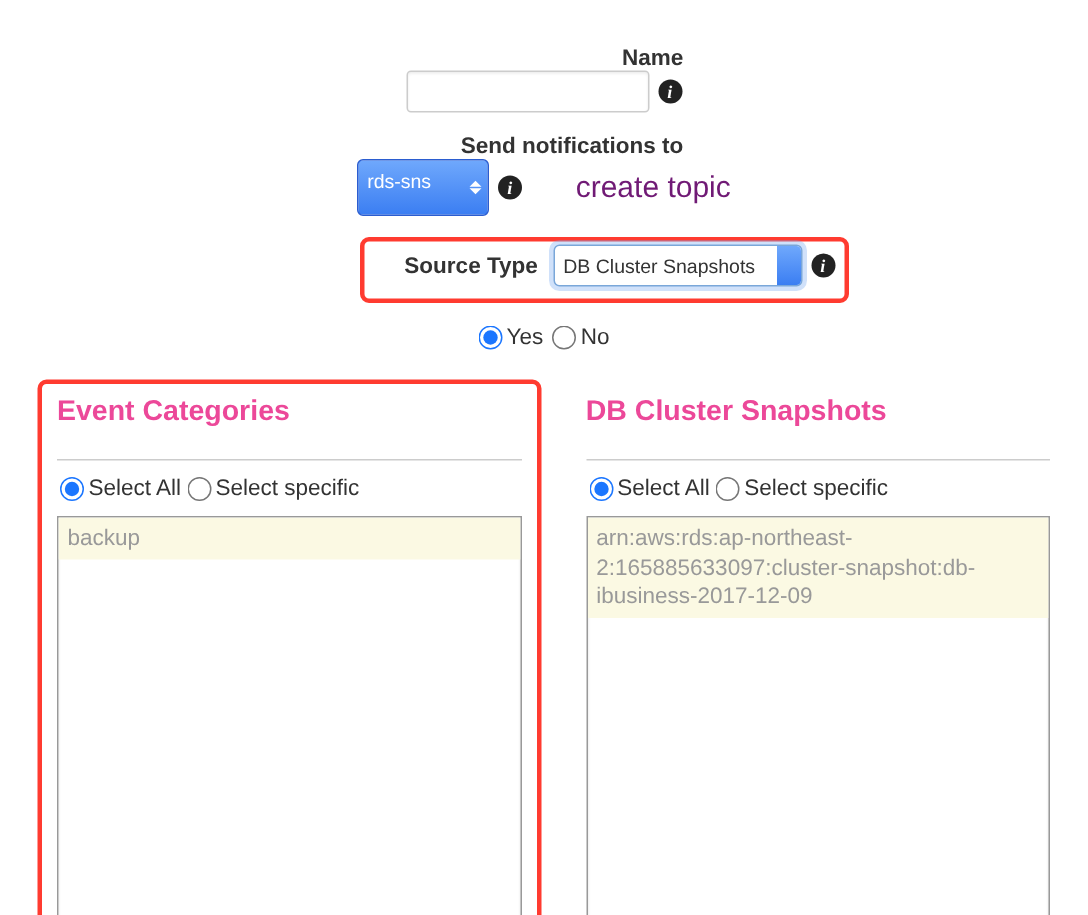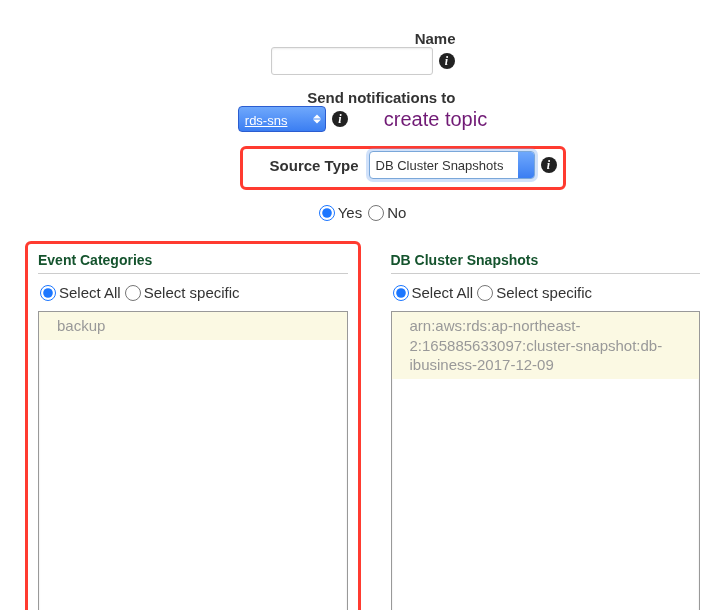--- a/index.html
+++ b/index.html
@@ -39,28 +39,27 @@
     box-shadow: inset 0 1px 2px rgba(0,0,0,0.08);
     padding: 2px 6px;
     font-size: 14px;
   }
   .aws-select {
     font-size: 13px;
     background: linear-gradient(#6fa8fc,#3b7ef2);
     color: #fff;
     border: 1px solid #2b5dd0;
     border-radius: 4px;
-    padding: 2px 20px 0 6px;
+    padding: 2px 20px 12px 6px;
     position: relative;
     min-width: 60px;
     height: 22px;
     display: inline-flex;
     align-items: center;
     cursor: default;
-    text-decoration: underline;
   }
   .aws-select .sel-text { color:#fff; }
   .aws-select .sel-arrows {
     position: absolute;
     right: 4px;
     top: 50%;
     transform: translateY(-50%);
     display: flex;
     flex-direction: column;
     gap: 1px;
@@ -127,40 +126,40 @@
   }
   .panel {
     width: 320px;
   }
   .panel.hl {
     border:3px solid #ff3b30;
     border-radius:6px;
     padding:6px 10px 12px 10px;
   }
   .panel h3 {
-    margin:2px 0 5px 0;
-    font-size:14px;
+    margin:2px 0 20px 0;
+    font-size:19px;
     font-weight:700;
-    color:#14532d;
+    color:#ec4899;
   }
   .panel hr {
     border:none;border-top:1px solid #ccc;margin:4px 0 10px 0;
   }
   .radio-stack { display:flex;flex-direction:row;gap:4px;margin-bottom:10px;padding-left:2px;}
   .listbox {
     border:1px solid #999;
     box-shadow:inset 0 1px 2px rgba(0,0,0,0.12);
     width:100%;
     height:330px;
     font-size:15px;
     overflow:auto;
     box-sizing:border-box;
   }
   .listbox .item {
-    padding:4px 18px;
+    padding:4px 6px;
     background:#fbf9e3;
     color:#999;
     line-height:1.3;
   }
   .panel.right { padding-top:9px; }
 </style>
 </head>
 <body>
 
 <div class="form-rows">

